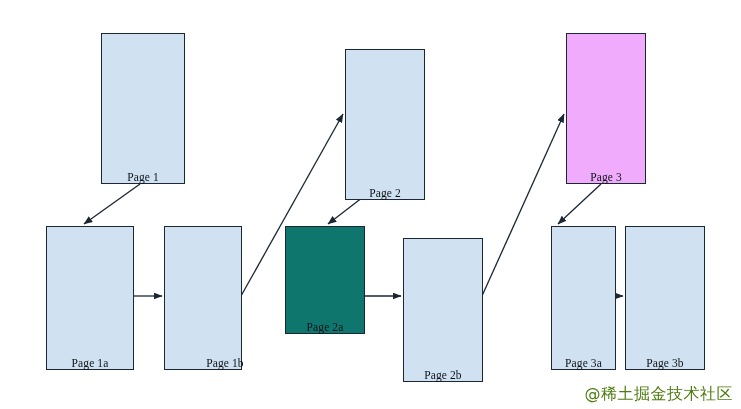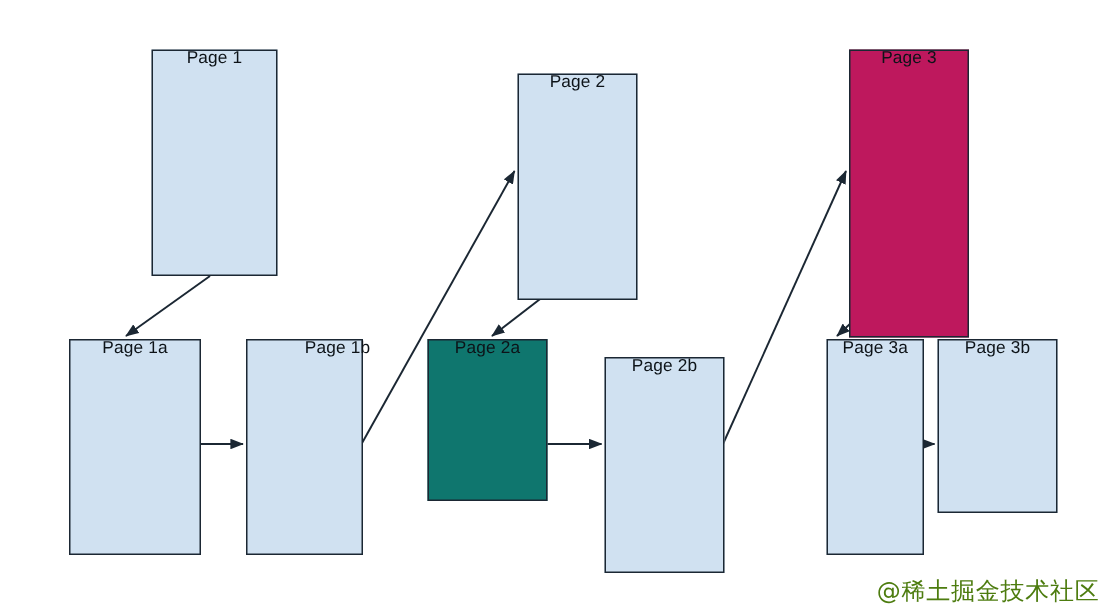--- a/index.html
+++ b/index.html
@@ -24,25 +24,25 @@
     width: 741px;
     height: 409px;
     pointer-events: none;
   }
   .node {
     position: absolute;
     box-sizing: border-box;
     background: #d0e1f1;
     border: 1.4px solid #1b2733;
     display: flex;
-    align-items: flex-start;
+    align-items: flex-end;
     justify-content: center;
     color: #0d1318;
     font-size: 11.5px;
-    font-family: Liberation Sans, sans-serif;
+    font-family: Liberation Serif, serif;
     letter-spacing: 0.1px;
     white-space: nowrap;
   }
   .node-label {
     display: block;
     line-height: 1;
   }
   .watermark {
     position: absolute;
     right: 8px;
@@ -77,37 +77,37 @@
         <line x1="595" y1="296" x2="623" y2="296" stroke="#1b2733" stroke-width="1.3" marker-end="url(#arrowhead)"></line>
       </g>
   </svg>
 
   <div class="node" style="left: 101px; top: 33px; width: 84px; height: 151px; background: rgb(208, 225, 241); border-color: rgb(27, 39, 51);">
     <span class="node-label">Page 1</span>
   </div>
   <div class="node" style="left: 345px; top: 33px; width: 80px; height: 151px; background: rgb(208, 225, 241); border-color: rgb(27, 39, 51); margin-top: 16px;">
     <span class="node-label">Page 2</span>
   </div>
-  <div class="node" style="left: 566px; top: 33px; width: 80px; height: 192px; background: #be185d; border-color: rgb(27, 39, 51);">
+  <div class="node" style="left: 566px; top: 33px; width: 80px; height: 151px; background: #f0abfc; border-color: rgb(27, 39, 51);">
     <span class="node-label">Page 3</span>
   </div>
   <div class="node" style="left: 46px; top: 226px; width: 88px; height: 144px; background: rgb(208, 225, 241); border-color: rgb(27, 39, 51);">
     <span class="node-label">Page 1a</span>
   </div>
   <div class="node" style="left: 164px; top: 226px; width: 78px; height: 144px; background: rgb(208, 225, 241); border-color: rgb(27, 39, 51); padding-left: 44px;">
     <span class="node-label">Page 1b</span>
   </div>
   <div class="node" style="left: 285px; top: 226px; width: 80px; height: 108px; background: #0f766e; border-color: rgb(27, 39, 51);">
     <span class="node-label">Page 2a</span>
   </div>
   <div class="node" style="left: 403px; top: 226px; width: 80px; height: 144px; background: rgb(208, 225, 241); border-color: rgb(27, 39, 51); margin-top: 12px;">
     <span class="node-label">Page 2b</span>
   </div>
   <div class="node" style="left: 515px; top: 226px; width: 65px; height: 144px; background: rgb(208, 225, 241); border-color: rgb(27, 39, 51); margin-left: 36px;">
     <span class="node-label">Page 3a</span>
   </div>
-  <div class="node" style="left: 625px; top: 226px; width: 80px; height: 116px; background: rgb(208, 225, 241); border-color: rgb(27, 39, 51);">
+  <div class="node" style="left: 625px; top: 226px; width: 80px; height: 144px; background: rgb(208, 225, 241); border-color: rgb(27, 39, 51);">
     <span class="node-label">Page 3b</span>
   </div>
 
   <div class="watermark">@稀土掘金技术社区</div>
 
 </div>
 
 </body></html>

